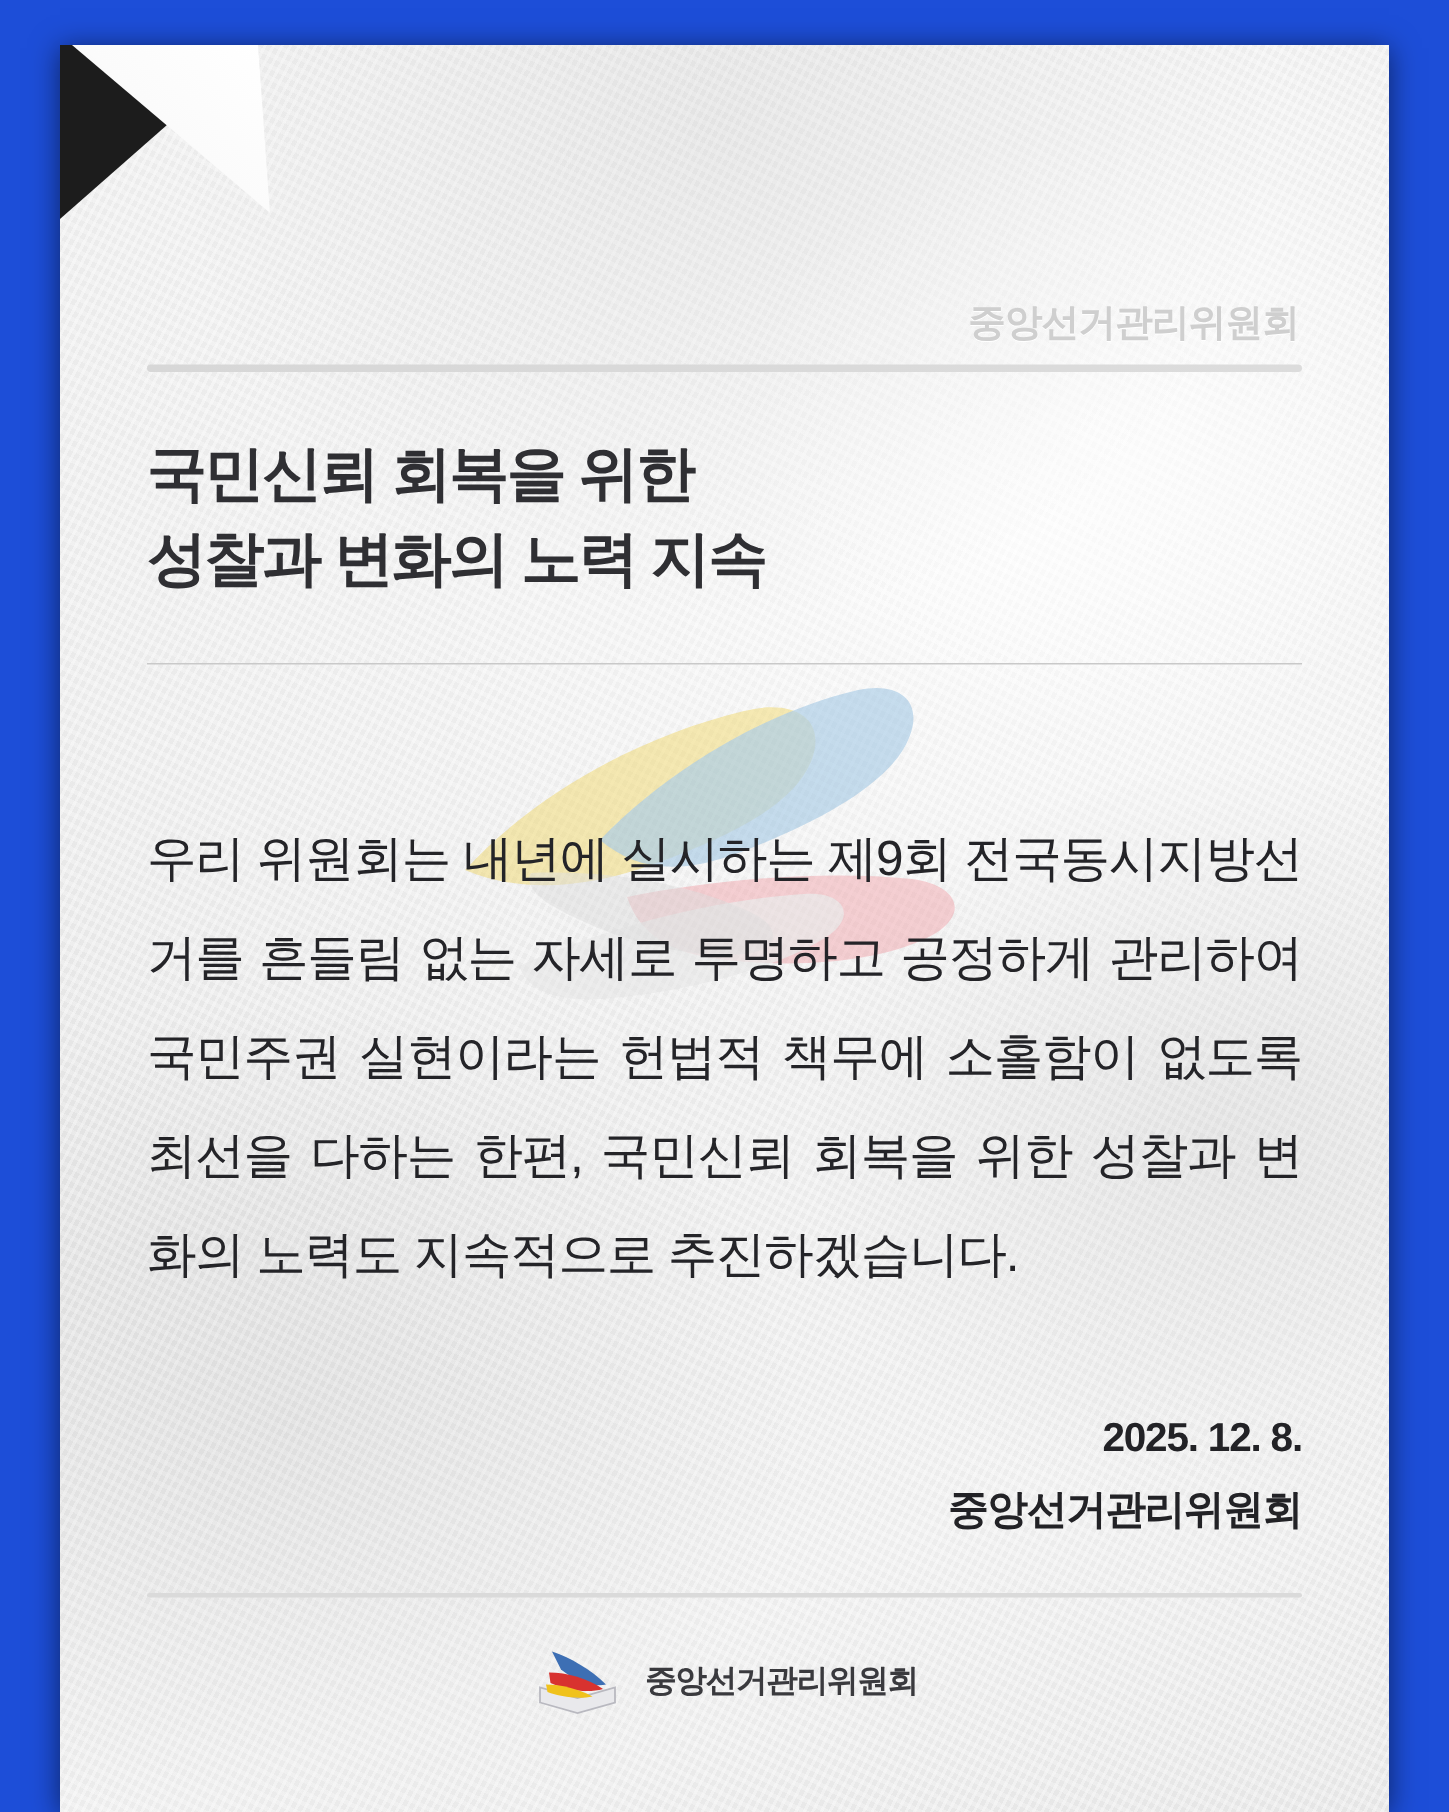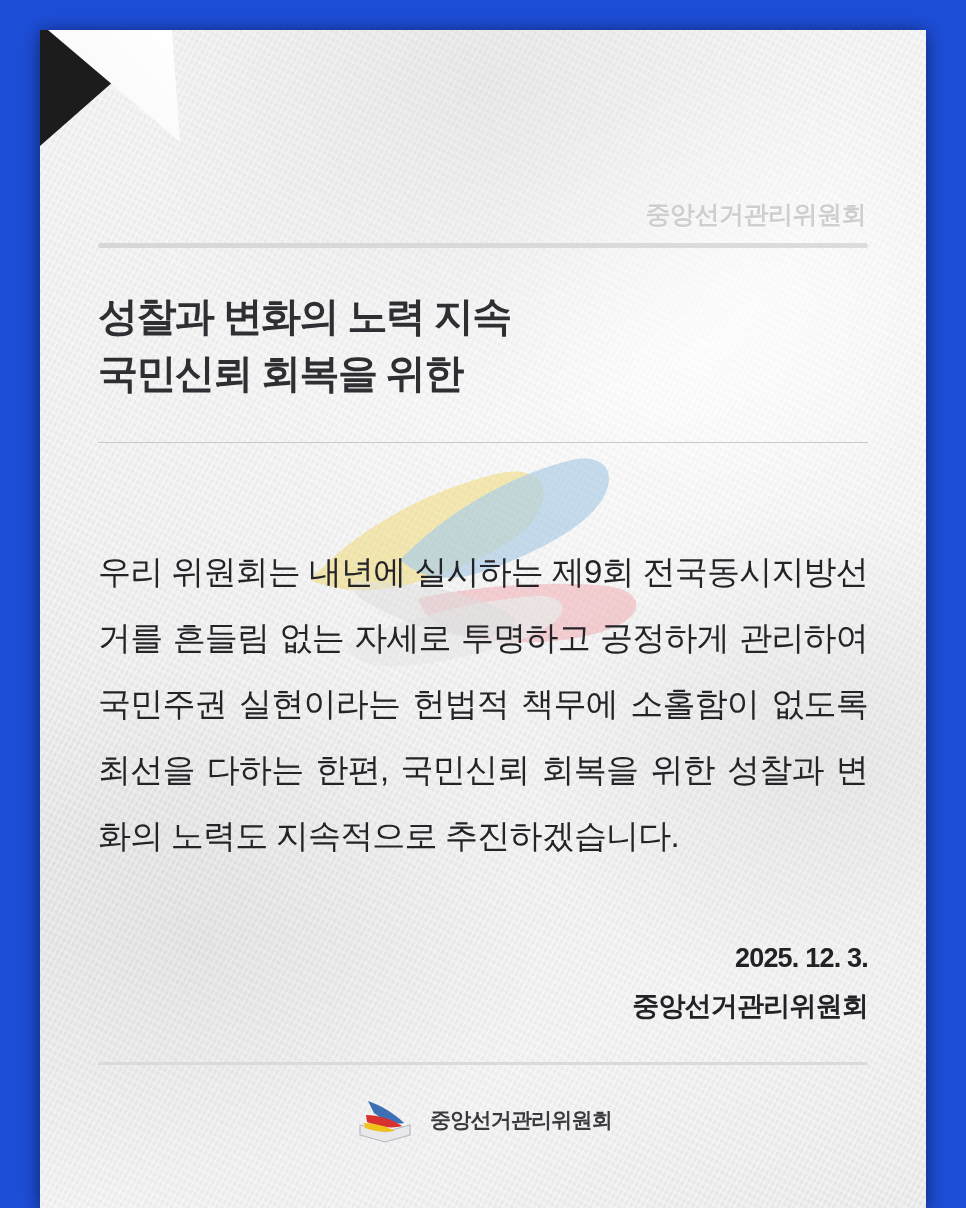--- a/index.html
+++ b/index.html
@@ -205,32 +205,32 @@
       </g>
     </svg>
 
     <div class="content">
 
       <div class="org-top">중앙선거관리위원회</div>
 
       <div class="rule-top"></div>
 
       <div class="headline">
+        <div>국민신뢰 회복을 위한</div>
         <div>성찰과 변화의 노력 지속</div>
-        <div>국민신뢰 회복을 위한</div>
       </div>
 
       <div class="rule-thin"></div>
 
       <div class="body-text">
         <p>우리 위원회는 내년에 실시하는 제9회 전국동시지방선거를 흔들림 없는 자세로 투명하고 공정하게 관리하여 국민주권 실현이라는 헌법적 책무에 소홀함이 없도록 최선을 다하는 한편, 국민신뢰 회복을 위한 성찰과 변화의 노력도 지속적으로 추진하겠습니다.</p>
       </div>
 
       <div class="sign">
-        <div class="date">2025. 12. 3.</div>
+        <div class="date">2025. 12. 8.</div>
         <div class="org">중앙선거관리위원회</div>
       </div>
 
       <div class="rule-bottom"></div>
 
       <div class="footer">
         <div class="footer-logo">
           <svg viewBox="0 0 62 50" width="62" height="50" aria-hidden="true">
             <path d="M6 40 L31 47 L56 40 L56 30 L31 37 L6 30 Z" fill="#e9e9ec" stroke="#b9b9c0" stroke-width="1.2"></path>
             <path d="M14 6 C26 10 40 18 50 28 C42 30 30 26 20 18 Z" fill="#3d6fb4"></path>

